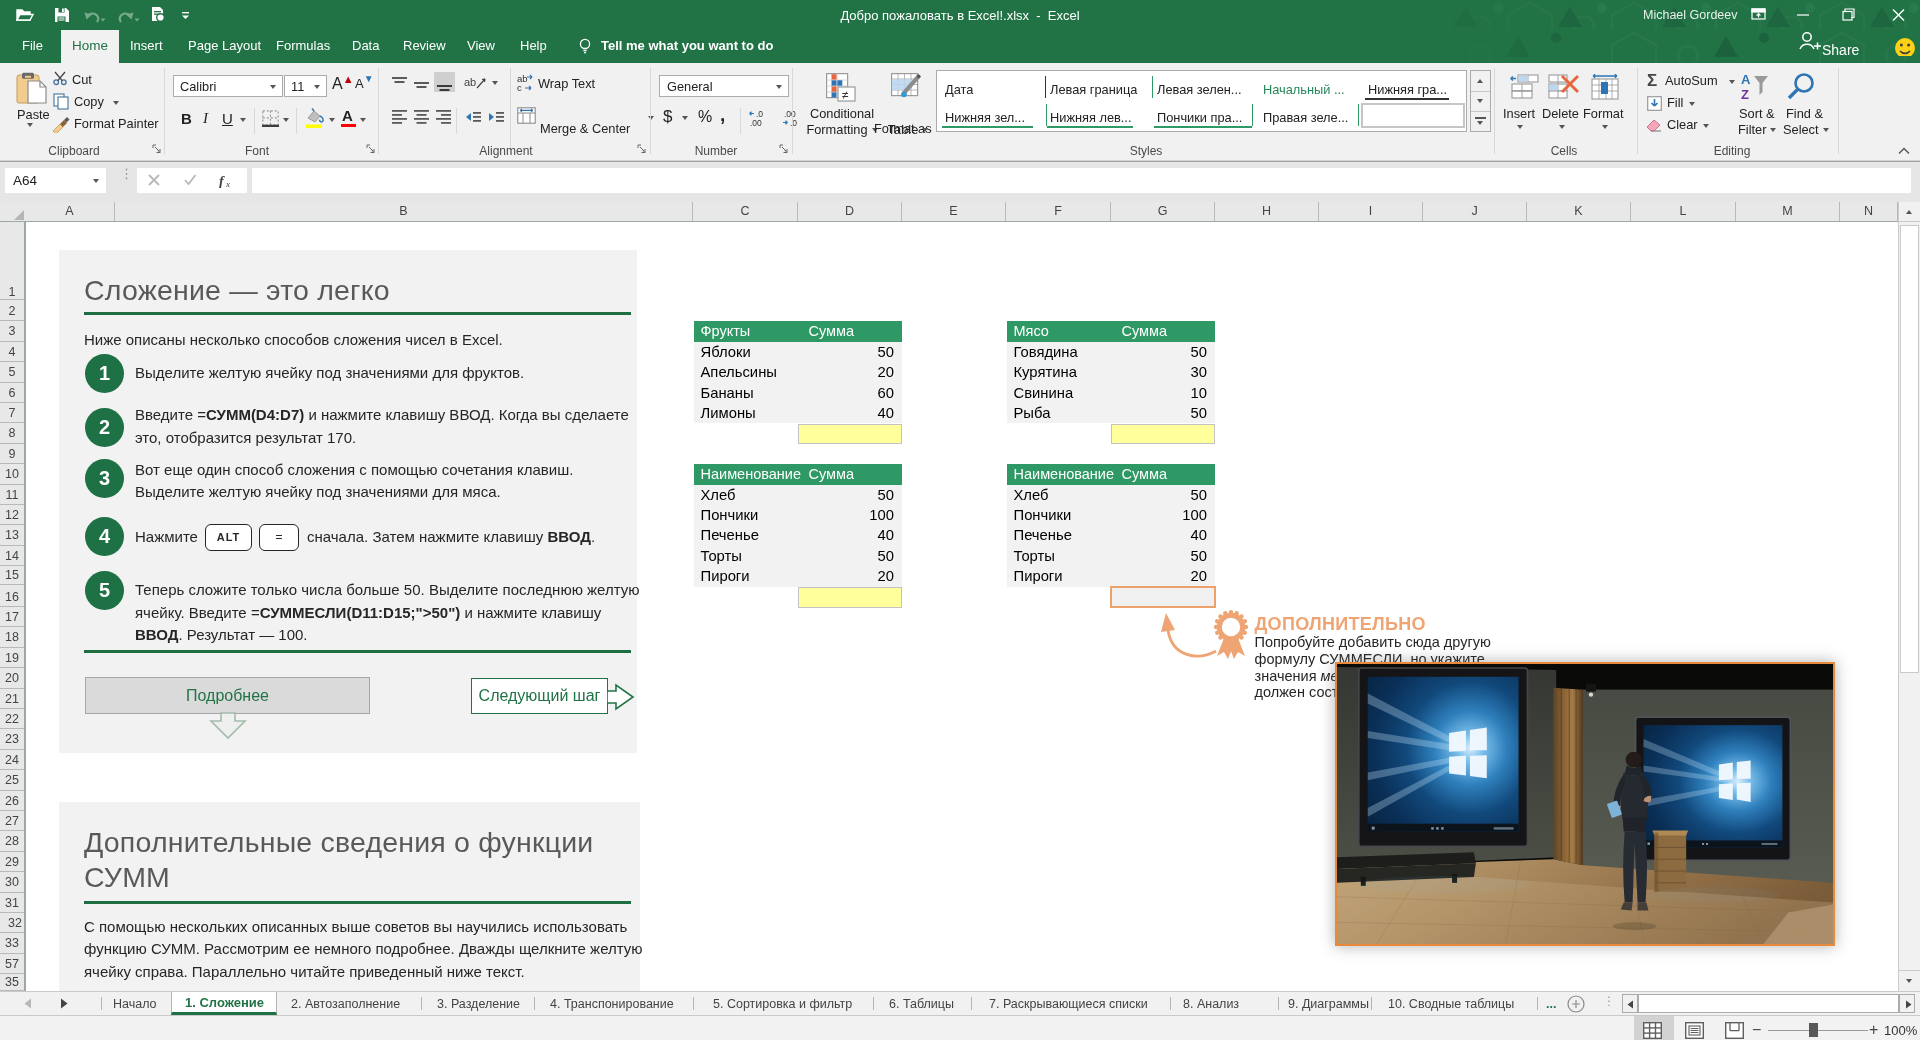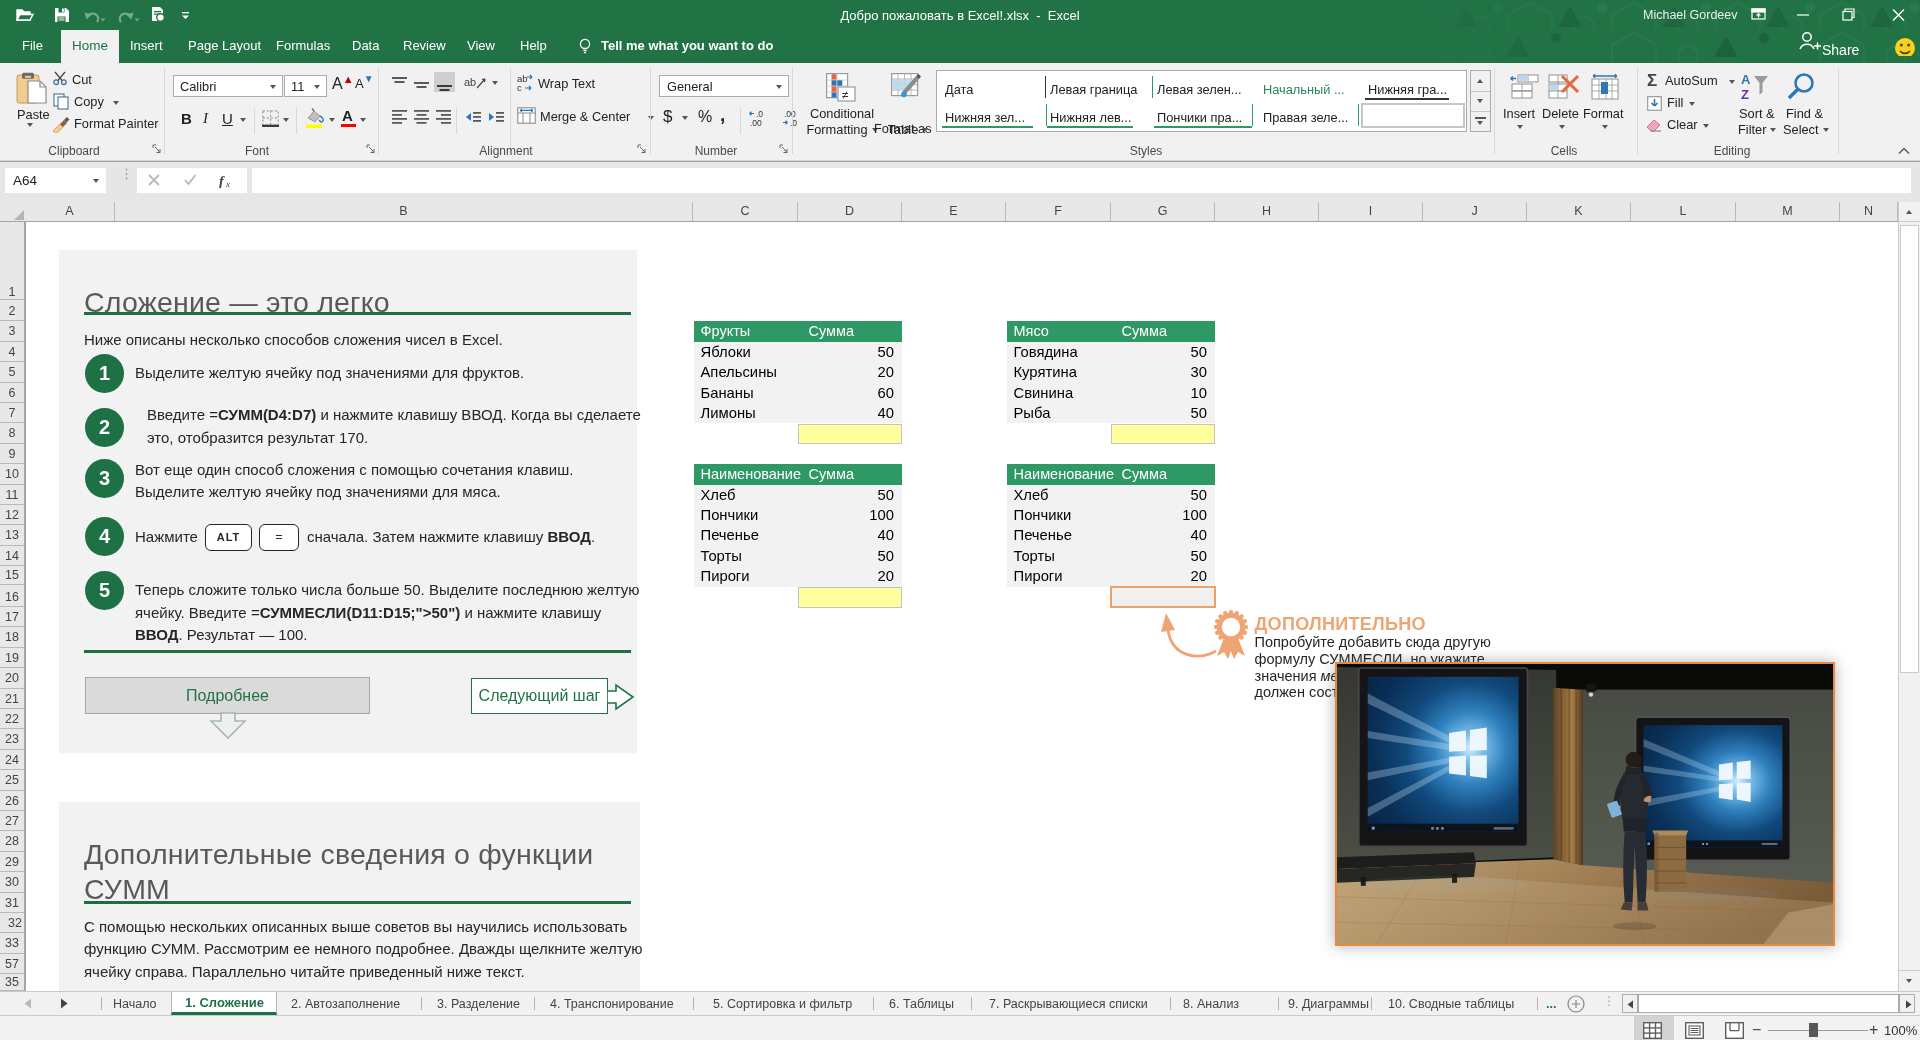--- a/index.html
+++ b/index.html
@@ -22,21 +22,21 @@
   .launcher { position:absolute; width:10px; height:10px; }
   
   #fbar { left:0; top:162px; width:1920px; height:40px; background:#e6e6e6; }
   
   #colh { left:0; top:202px; width:1920px; height:20px; background:#e8e8e8; border-bottom:1px solid #9fa8a8; }
   .ch { position:absolute; top:0; height:19px; font-size:12.5px; color:#444; text-align:center; line-height:19px; border-right:1px solid #b9b9b9; }
   #rowh { left:0; top:222px; width:25px; height:769px; background:#e8e8e8; border-right:1px solid #9fa8a8; }
   .rh { position:absolute; left:0; width:24px; font-size:12.5px; color:#444; text-align:center; border-bottom:1px solid #b9b9b9; }
   
   .panel { position:absolute; background:#f2f2f2; }
-  .gtitle { position:absolute; font-size:28.5px; font-weight:300; color:#595959; letter-spacing:0.2px; white-space:nowrap;margin-top:12px; }
+  .gtitle { position:absolute; font-size:28.5px; font-weight:300; color:#595959; letter-spacing:0.2px; white-space:nowrap; }
   .grule { position:absolute; height:2.5px; background:#1d6f42; }
   .body15 { position:absolute; font-size:15px; color:#262626; line-height:22.6px; white-space:nowrap; }
   .stepc { position:absolute; width:39px; height:39px; border-radius:50%; background:#1e7045; color:#fff; font-size:20px; font-weight:bold; text-align:center; line-height:39px; }
   .thead { position:absolute; background:#2e9964; color:#fff; font-size:14.5px; line-height:20.4px; }
   .tbody { position:absolute; background:#f2f2f2; }
   .trow { position:absolute; font-size:14.8px; color:#000; line-height:20.4px; width:100%; }
   .tnum { position:absolute; font-size:14.8px; color:#000; line-height:20.4px; text-align:right; }
   .ycell { position:absolute; background:#ffff9c; border:1px solid #c3c3c3; }
   
   #sheetbar { left:0; top:991px; width:1920px; height:24px; background:#f1f1f1; border-top:1px solid #cacaca; }
@@ -329,21 +329,21 @@
       <path d="M8,15 h6 M14,15 l-2,-2 M14,15 l-2,2 M10,4 h5 M15,4 l-2,-2 M15,4 l-2,2" stroke="#2e75b6" stroke-width="1.1" fill="none"></path>
     </svg>
     <div class="rtxt" style="left:538px;top:13px;">Wrap Text</div>
     <svg class="abs" style="left:517px;top:44px;width:19px;height:17px;" viewBox="0 0 19 17">
       <rect x="0.8" y="0.8" width="17.4" height="15.4" fill="#fff" stroke="#8c8c8c" stroke-width="1.1"></rect>
       <line x1="0.8" y1="6" x2="18.2" y2="6" stroke="#8c8c8c" stroke-width="1"></line>
       <line x1="6" y1="6" x2="6" y2="16" stroke="#8c8c8c" stroke-width="1"></line>
       <line x1="13" y1="6" x2="13" y2="16" stroke="#8c8c8c" stroke-width="1"></line>
       <path d="M3,3.4 h13 M3,3.4 l2,-1.5 M3,3.4 l2,1.5 M16,3.4 l-2,-1.5 M16,3.4 l-2,1.5" stroke="#2e75b6" stroke-width="1.1" fill="none"></path>
     </svg>
-    <div class="rtxt" style="left:540px;top:46px;">Merge &amp; Center</div>
+    <div class="rtxt" style="left:540px;top:58px;">Merge &amp; Center</div>
     <div class="darr" style="left:648px;top:53px;"></div>
     <div class="rlabel" style="left:506px;">Alignment</div>
     <svg class="launcher" style="left:637px;top:81px;" viewBox="0 0 10 10">
         <path d="M1,1 v3 M1,1 h3 M3,3 l4,4 M8,5 v3.5 h-3.5 M8,8.5 l-2,-2" stroke="#666" stroke-width="1" fill="none"></path>
       </svg>
     <div class="rsep" style="left:650px;"></div>
 
     <div class="combo" style="left:659px;top:12px;width:130px;height:22px;">
       <div class="rtxt" style="left:7px;top:3px;">General</div>
       <div class="darr" style="left:116px;top:9px;"></div>
@@ -592,21 +592,21 @@
   </div>
   <div class="abs" id="content" style="left:26px; top:222px; width:1872px; height:769px; background:#fff; overflow:hidden;">
 
     <div class="panel" style="left:33px;top:28px;width:578px;height:502.5px;"></div>
     <div class="gtitle" style="left:58px;top:52px;">Сложение — это легко</div>
     <div class="grule" style="left:58px;top:90px;width:547px;"></div>
     <div class="body15" style="left:58px;top:107px;">Ниже описаны несколько способов сложения чисел в Excel.</div>
     <div class="stepc" style="left:59px;top:131.5px;">1</div>
     <div class="body15" style="left:109px;top:139.7px;">Выделите желтую ячейку под значениями для фруктов.</div>
     <div class="stepc" style="left:59px;top:186px;">2</div>
-    <div class="body15" style="left:109px;top:182.4px;margin-left:12px;">Введите =<b>СУММ(D4:D7)</b> и нажмите клавишу ВВОД. Когда вы сделаете<br>это, отобразится результат 170.</div>
+    <div class="body15" style="left:109px;top:182.4px;">Введите =<b>СУММ(D4:D7)</b> и нажмите клавишу ВВОД. Когда вы сделаете<br>это, отобразится результат 170.</div>
     <div class="stepc" style="left:59px;top:237px;">3</div>
     <div class="body15" style="left:109px;top:236.6px;">Вот еще один способ сложения с помощью сочетания клавиш.<br>Выделите желтую ячейку под значениями для мяса.</div>
     <div class="stepc" style="left:59px;top:294.5px;">4</div>
     <div class="body15" style="left:109px;top:303.7px;">Нажмите</div>
     <div class="abs" style="left:179px;top:302px;width:47px;height:27px;border:1.5px solid #262626;border-radius:6px;background:#fff;font-size:11px;letter-spacing:1px;color:#262626;text-align:center;line-height:25px;font-weight:bold;">ALT</div>
     <div class="abs" style="left:233px;top:302px;width:40px;height:27px;border:1.5px solid #262626;border-radius:6px;background:#fff;font-size:12px;color:#262626;text-align:center;line-height:25px;">=</div>
     <div class="body15" style="left:281px;top:303.7px;">сначала. Затем нажмите клавишу <b>ВВОД</b>.</div>
     <div class="stepc" style="left:59px;top:348.5px;">5</div>
     <div class="body15" style="left:109px;top:357.1px;">Теперь сложите только числа больше 50. Выделите последнюю желтую<br>ячейку. Введите =<b>СУММЕСЛИ(D11:D15;"&gt;50")</b> и нажмите клавишу<br><b>ВВОД</b>. Результат — 100.</div>
     <div class="grule" style="left:58px;top:428px;width:547px;"></div>

